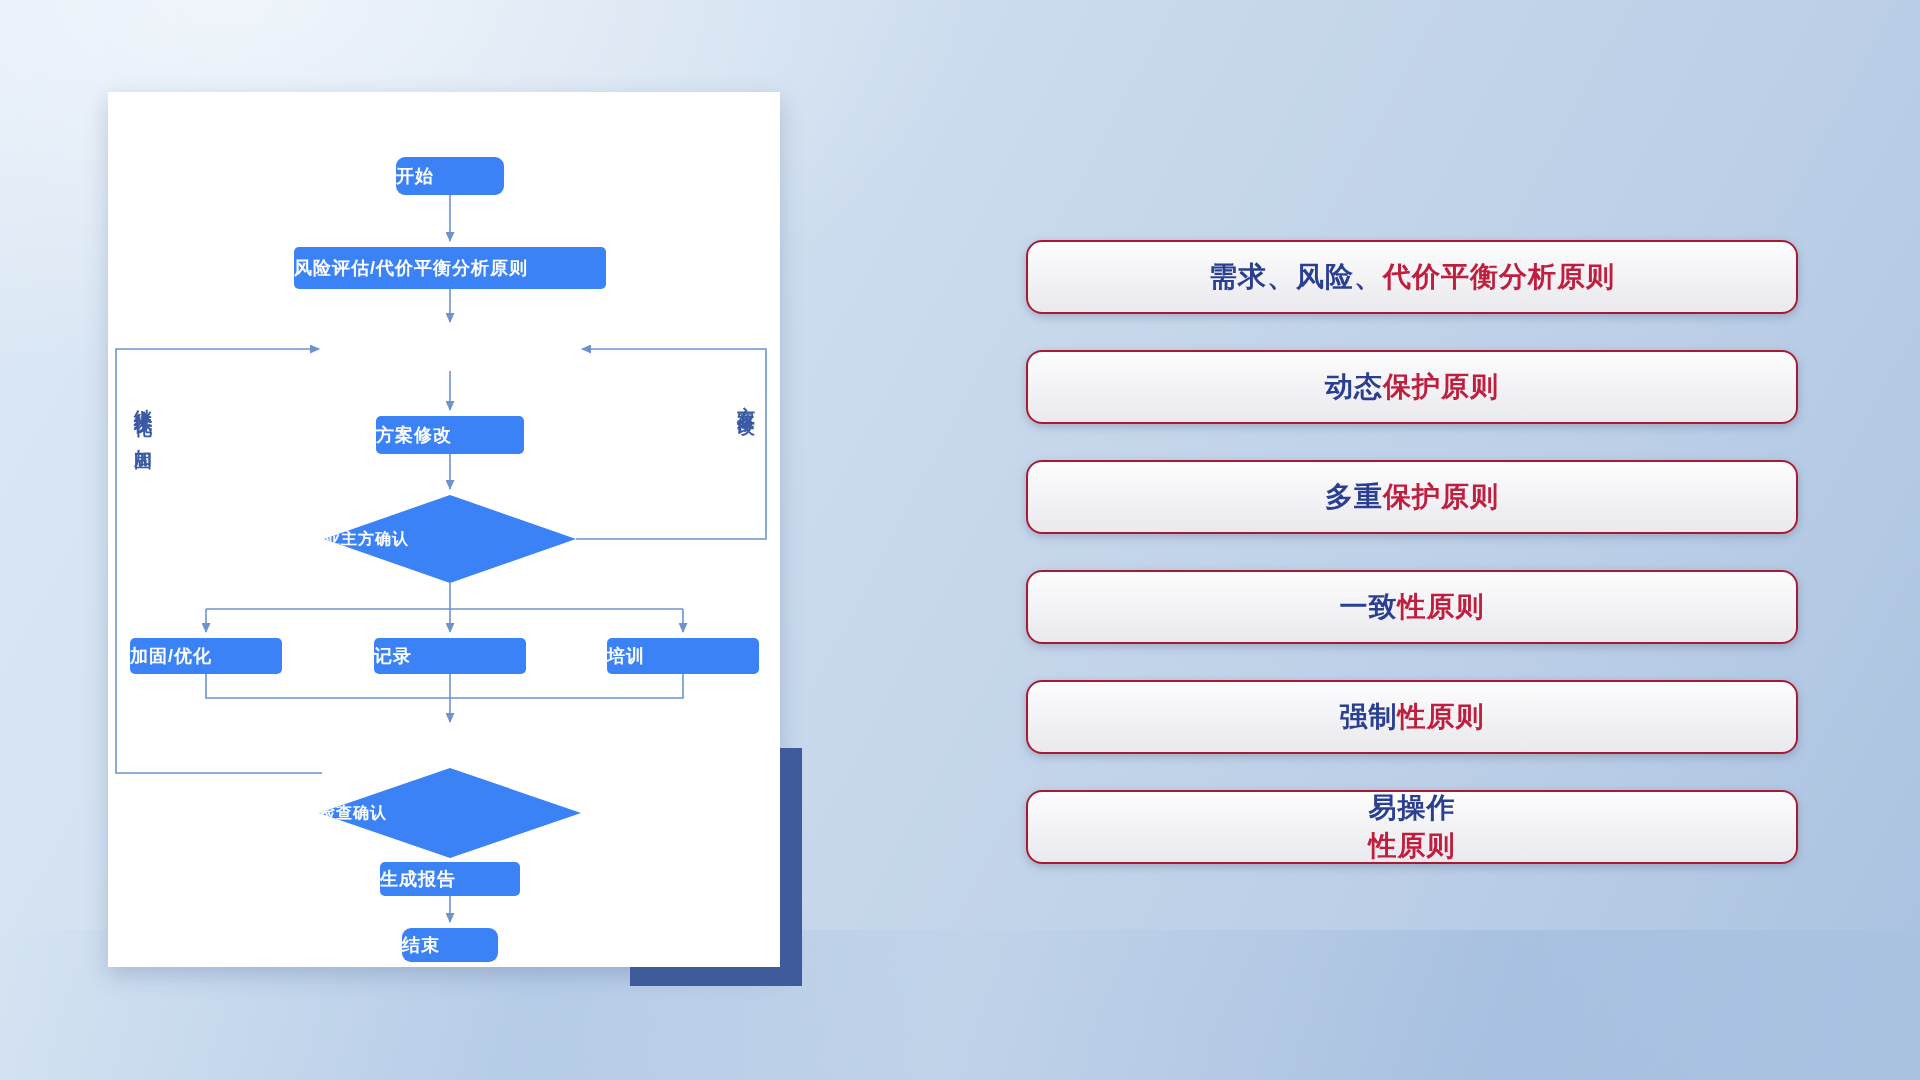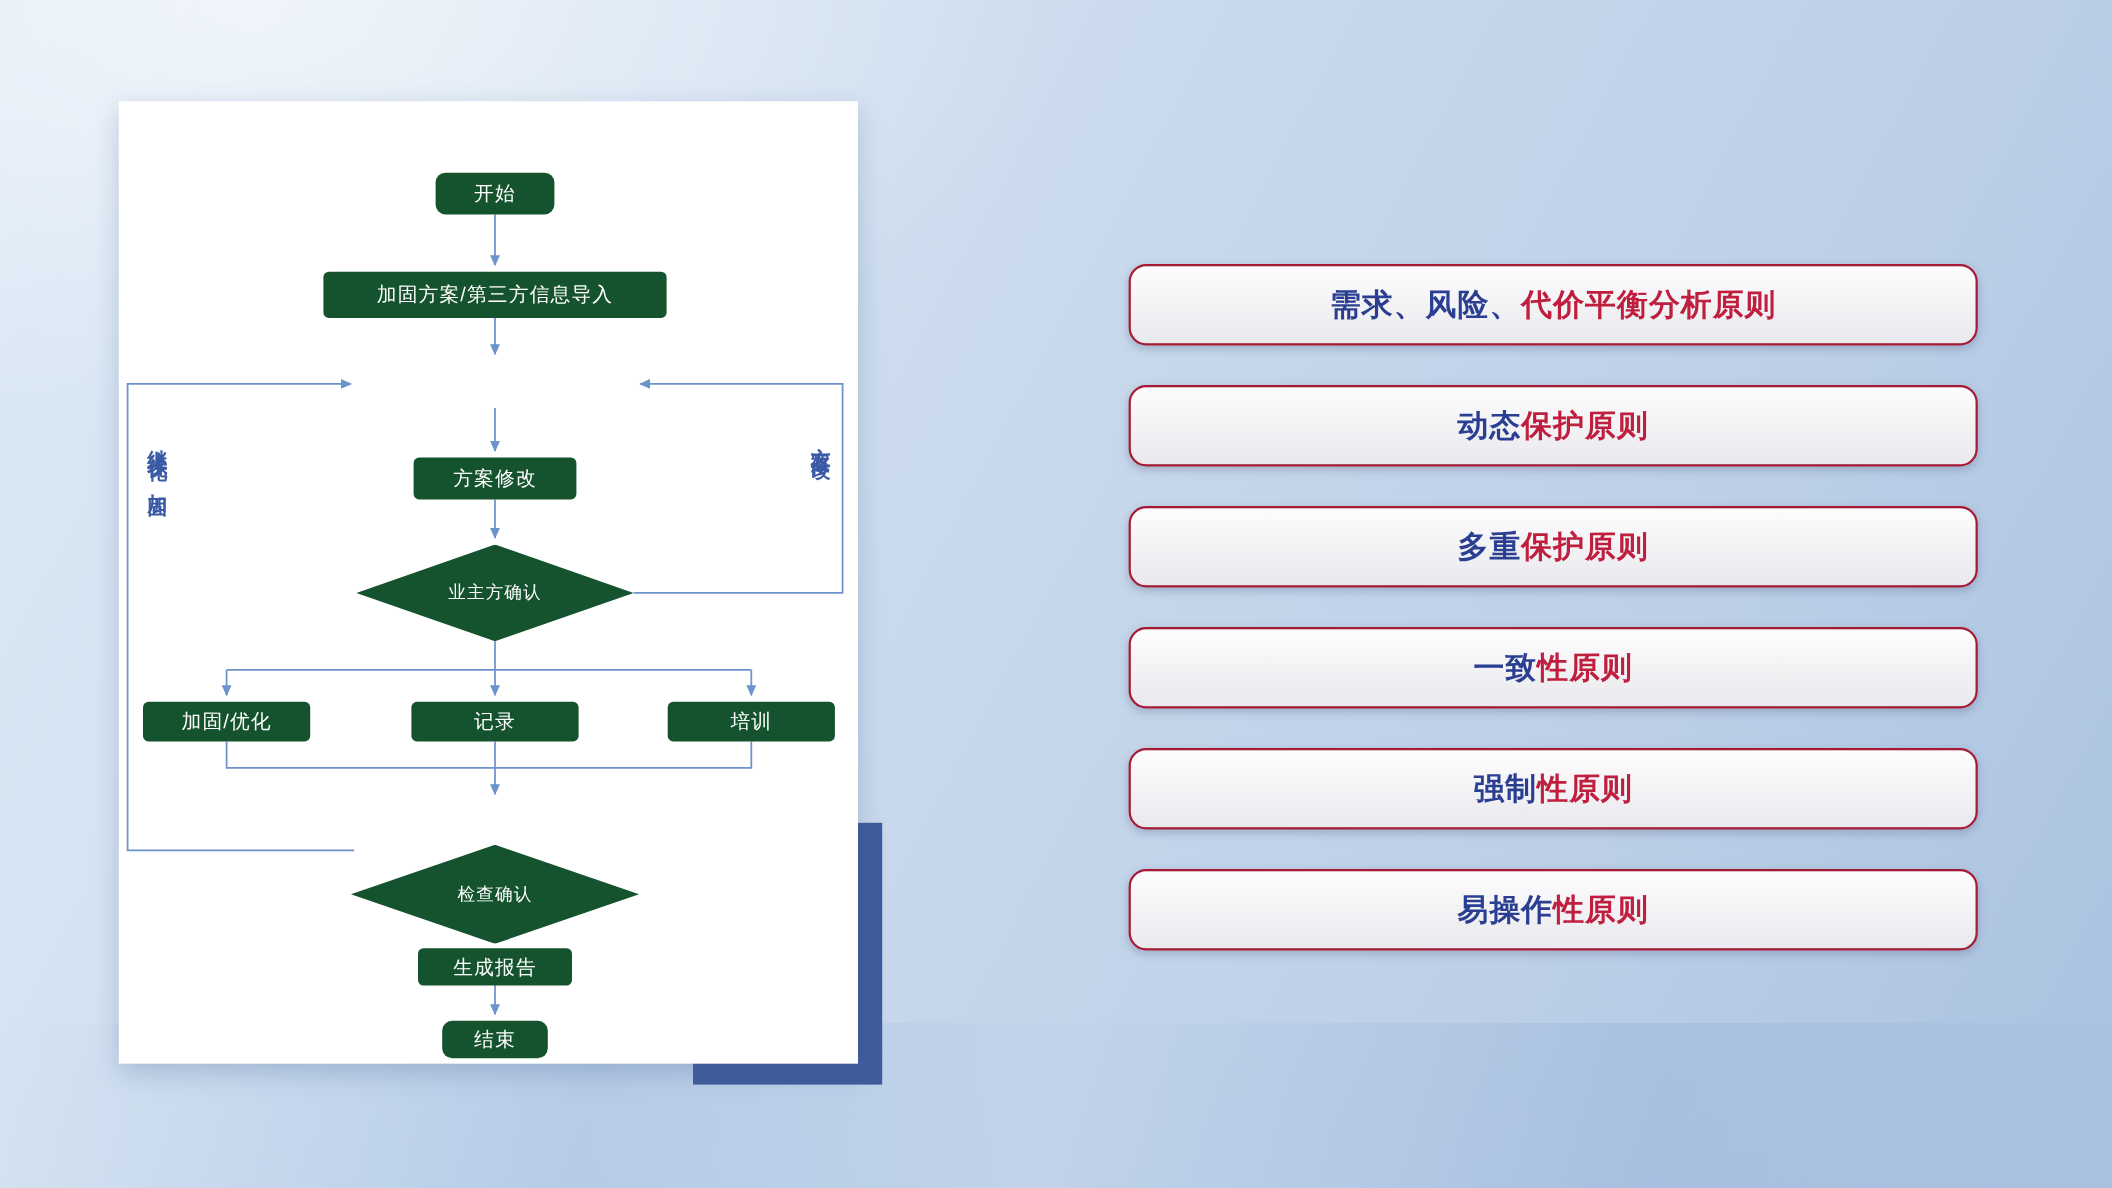--- a/index.html
+++ b/index.html
@@ -23,22 +23,22 @@
     position:absolute; left:630px; top:748px; width:172px; height:238px;
     background:#3f5b9c; z-index:1;
   }
   .flow-card{
     position:absolute; left:108px; top:92px; width:672px; height:875px;
     background:#ffffff; z-index:2;
     box-shadow:0 8px 22px rgba(70,95,140,.28);
   }
   .connectors{ position:absolute; left:0; top:0; width:672px; height:875px; }
   .node{
-    position:absolute; background:#14532d; color:#ffffff; font-weight:normal;
-    display:flex; align-items:center; justify-content:center;
+    position:absolute; background:#3b82f6; color:#ffffff; font-weight:bold;
+    display:flex; align-items:center; justify-content:flex-start;
     font-size:18px; letter-spacing:1px; white-space:nowrap;
   }
   .node.pill{ border-radius:9px; }
   .node.rect{ border-radius:5px; }
   .node.diamond{
     clip-path:polygon(50% 0%,100% 50%,50% 100%,0% 50%);
     font-size:16px;
   }
   .vlabel{
     position:absolute; writing-mode:vertical-rl; text-orientation:upright;
@@ -51,21 +51,21 @@
   }
   .principles{ position:absolute; left:1026px; top:240px; width:772px; }
   .principle{
     width:772px; height:74px; margin-bottom:36px;
     border:2px solid #a61b33; border-radius:16px;
     background:linear-gradient(180deg,#fdfdfe 0%,#f1f1f4 60%,#e9e9ee 100%);
     box-shadow:0 3px 8px rgba(90,100,135,.35);
     display:flex; align-items:center; justify-content:center;
     font-size:28px; font-weight:bold; letter-spacing:1px;
   }
-  .principle:last-child{ margin-bottom:0; }
+  .principle:last-child{ margin-bottom:0;flex-direction:column; }
   .p-lead{ color:#2b3f92; }
   .p-tail{ color:#bf1e3e; }
 </style>
 </head>
 <body>
 
 <div class="slide">
 
   <div class="accent-rect"></div>
 
@@ -98,21 +98,21 @@
 
         <path d="M468 447 H658 V257 H474" marker-end="url(#arrow)"></path>
       </g>
     </svg>
 
     <div class="node pill" style="left:288px;top:65px;width:108px;height:38px">
       <span>开始</span>
     </div>
 
     <div class="node rect" style="left:186px;top:155px;width:312px;height:42px">
-      <span>加固方案/第三方信息导入</span>
+      <span>风险评估/代价平衡分析原则</span>
     </div>
 
 
     <div class="node rect" style="left:268px;top:324px;width:148px;height:38px">
       <span>方案修改</span>
     </div>
 
     <div class="node diamond" style="left:216px;top:403px;width:252px;height:88px">
       <span>业主方确认</span>
     </div>

